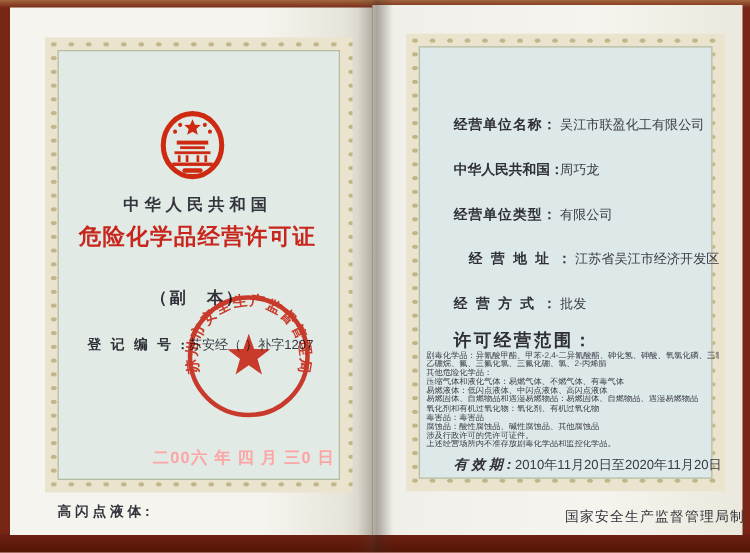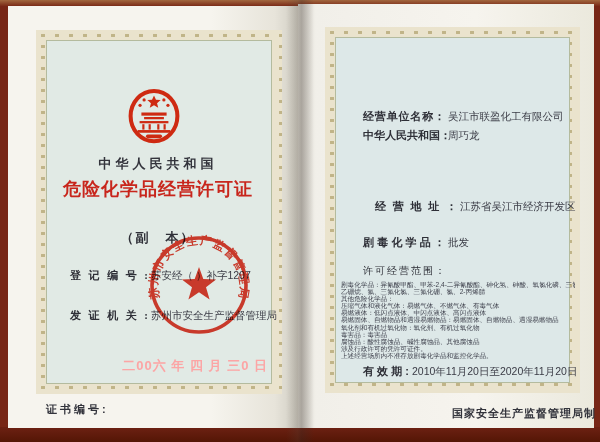--- a/index.html
+++ b/index.html
@@ -36,29 +36,29 @@
   .row .lab{display:inline-block;font-weight:bold;text-align:justify;text-align-last:justify;color:#2e2f37;}
   .row .val{font-size:10.5px;color:#3a3b45;margin-left:3px;}
   .lab-l{width:78px;font-family:Liberation Serif, serif;}
   .lab-r{width:82px;}
   .reg-row{left:70px;top:268px;}
   .issuer-row{left:70px;top:308px;}
   .issue-date{left:66px;top:357px;width:202px;text-align:right;font-size:13px;font-weight:600;
         letter-spacing:1px;color:#fca5a5;white-space:nowrap;}
   .seal{left:147px;top:233px;mix-blend-mode:multiply;opacity:.93;}
   .cert-no{left:46px;top:402px;font-size:11px;font-weight:bold;letter-spacing:3px;color:#33343c;}
-  .f-row-0{left:363px;top:92px;margin-top:17px;}  .f-row-1{left:363px;top:128px;}
+  .f-row-0{left:363px;top:92px;}  .f-row-1{left:363px;top:128px;}
   .f-row-2{left:363px;top:164px;} .f-row-3{left:363px;top:199px;padding-left:12px;}
   .f-row-4{left:363px;top:235px;}
-  .scope-label{left:363px;top:264px;font-size:10px;font-weight:normal;letter-spacing:2px;color:#2e2f37;}
+  .scope-label{left:363px;top:264px;font-size:14px;font-weight:bold;letter-spacing:2px;color:#2e2f37;}
   .scope{left:341px;top:281px;width:234px;}
   .scope div{font-size:6.6px;line-height:7.1px;color:#3c3e4a;white-space:nowrap;overflow:hidden;}
   .validity-row{left:363px;top:364px;}
-  .validity-row .lab{width:46px;}
-  .publisher{left:452px;top:406px;font-size:11px;font-weight:bold;letter-spacing:1px;color:#33343c;}
+  .validity-row .lab{width:46px;font-style:italic;}
+  .publisher{left:452px;top:406px;font-size:11px;font-weight:normal;letter-spacing:1px;color:#33343c;}
 </style>
 </head>
 <body>
 
 <div class="book">
   <div class="cover-top"></div>
   <div class="cover-bottom"></div>
 
   <div class="page page-left"></div>
   <div class="page page-right"></div>
@@ -93,48 +93,48 @@
   </svg>
 
   <div class="abs cert-title">危险化学品经营许可证</div>
   <div class="abs country">中华人民共和国</div>
   <div class="abs copy-label">（副　本）</div>
 
   <div class="abs row reg-row">
     <span class="lab lab-l">登记编号:</span><span class="val">苏安经（ ）补字1207</span>
   </div>
 
-  <div class="abs row issuer-row">
-    <span class="lab lab-l">发证机关:</span><span class="val">苏州市安全生产监督管理局</span>
-  </div>
 
   <div class="abs issue-date">二00六 年 四 月 三0 日</div>
 
   <svg class="abs seal" width="104" height="104" viewBox="-52 -52 104 104">
     <circle r="47" fill="none" stroke="#e1301f" stroke-width="3.6"></circle>
     <path id="sealArc" d="M -39 15 A 41.5 41.5 0 1 1 39 15" fill="none"></path>
     <text font-size="11.5" font-weight="bold" fill="#e1301f" letter-spacing="1.5" font-family="Liberation Sans, sans-serif">
       <textPath href="#sealArc" startOffset="2">苏州市安全生产监督管理局</textPath>
     </text>
     <polygon fill="#e1301f" points="0,-18 4.3,-5.9 17.1,-5.6 7.0,2.2 10.6,14.6 0,7.2 -10.6,14.6 -7.0,2.2 -17.1,-5.6 -4.3,-5.9"></polygon>
   </svg>
 
-  <div class="abs cert-no">证书编号:</div>
+  <div class="abs cert-no">高闪点液体:</div>
 
   <div class="abs row f-row-0">
     <span class="lab lab-r">经营单位名称：</span><span class="val">吴江市联盈化工有限公司</span>
   </div>
   <div class="abs row f-row-1">
     <span class="lab lab-r">中华人民共和国：</span><span class="val">周巧龙</span>
   </div>
+  <div class="abs row f-row-2">
+    <span class="lab lab-r">经营单位类型：</span><span class="val">有限公司</span>
+  </div>
   <div class="abs row f-row-3">
     <span class="lab lab-r">经营地址：</span><span class="val">江苏省吴江市经济开发区</span>
   </div>
   <div class="abs row f-row-4">
-    <span class="lab lab-r">剧毒化学品：</span><span class="val">批发</span>
+    <span class="lab lab-r">经营方式：</span><span class="val">批发</span>
   </div>
 
   <div class="abs scope-label">许可经营范围：</div>
 
   <div class="abs scope">
     <div>剧毒化学品：异氰酸甲酯、甲苯-2,4-二异氰酸酯、砷化氢、砷酸、氧氯化磷、三氯化磷、</div>
     <div>乙硼烷、氟、三氟化氯、三氟化硼、氯、2-丙烯腈</div>
     <div>其他危险化学品：</div>
     <div>压缩气体和液化气体：易燃气体、不燃气体、有毒气体</div>
     <div>易燃液体：低闪点液体、中闪点液体、高闪点液体</div>

